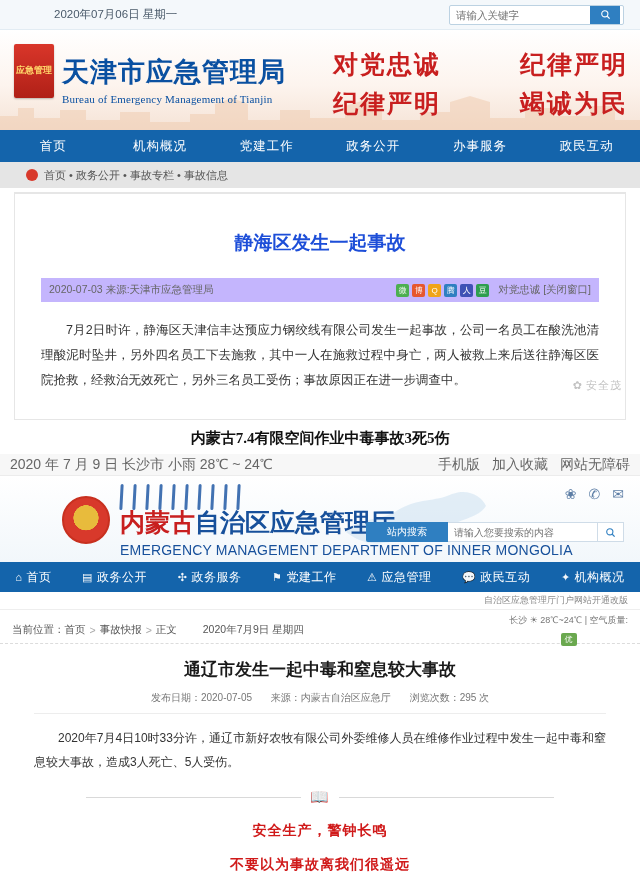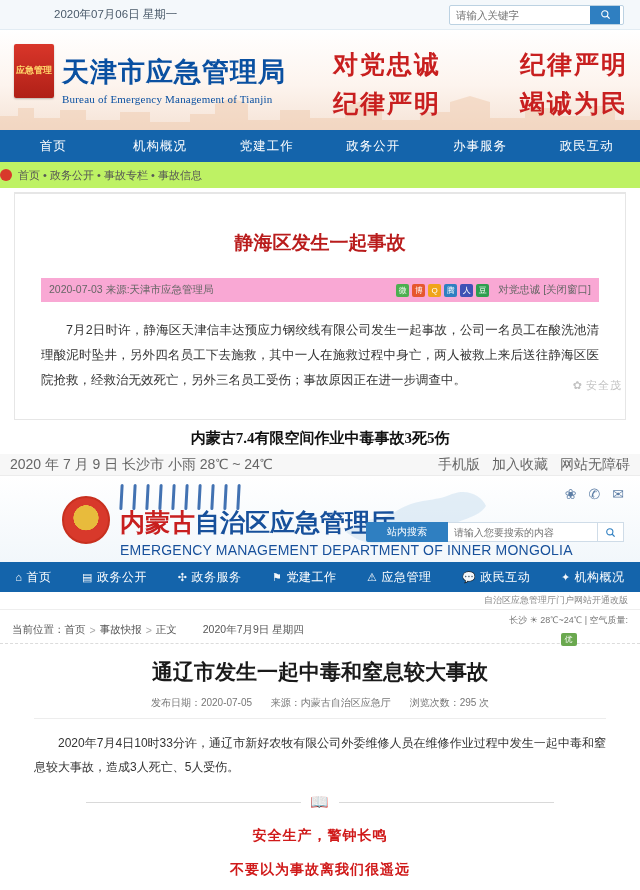--- a/index.html
+++ b/index.html
@@ -115,48 +115,48 @@
     flex: 1;
     text-align: center;
     color: #fff;
     font-size: 12.5px;
     letter-spacing: 1px;
   }
 
   .tj-crumb {
     height: 26px;
     display:flex; align-items:center;
-    padding-left: 0;
+    padding-left: 26px;
     font-size: 11px;
     color: #555;
-    background:#bef264;
+    background:#e5e5e5;
   }
   .tj-crumb .home-dot {
     width:12px;height:12px;border-radius:50%;
     background:#d8392b;margin-right:6px;display:inline-block;
   }
 
   .tj-card {
     margin: 4px 14px 0 14px;
     background: #fff;
     border: 1px solid #e6e6e6;
     border-top: 2px solid #e6e6e6;
     padding: 22px 26px 26px 26px;
     min-height: 185px;
   }
   .tj-art-title {
     text-align:center;
     font-size: 19px;
     font-weight: bold;
-    color: #b91c1c;
+    color: #1d4ed8;
     font-family: "Liberation Serif", serif;
     margin: 14px 0 22px 0;
   }
   .tj-meta {
-    background: #f9a8d4;
+    background: #c4b5fd;
     height: 24px;
     display:flex; align-items:center;
     padding: 0 8px;
     font-size: 10.5px;
     color: #666;
     margin-bottom: 16px;
   }
   .tj-meta .right { margin-left:auto; display:flex; align-items:center; gap:3px; }
   .tj-share-ico {
     width:13px;height:13px;display:inline-block;border-radius:2px;
@@ -278,21 +278,21 @@
     margin-top:6px;
   }
   .nm-crumbbar .sep { margin:0 4px; color:#aaa; }
   .nm-crumbbar .date { margin-left: 26px; }
   .nm-crumbbar .weather { margin-left:auto; display:flex; align-items:center; gap:6px; font-size:9px; color:#777;flex-direction:column;}
   .nm-badge { background:#6aa84f; color:#fff; padding:1px 4px; border-radius:2px; font-size:8px;}
   .nm-art {
     padding: 14px 34px 0 34px;
   }
   .nm-art-title {
-    text-align:center; font-size:21px; font-weight:bold;
+    text-align:center; font-size:17px; font-weight:bold;
     font-family:"Liberation Serif", serif; color:#1a1a1a;
     margin-bottom: 10px;
   }
   .nm-art-meta {
     text-align:center; font-size:10px; color:#777;
     padding-bottom:8px; border-bottom:1px solid #ededed;
   }
   .nm-art-meta span { margin: 0 8px; }
   .nm-art-body {
     font-size:12px; line-height:2.0; color:#333;

